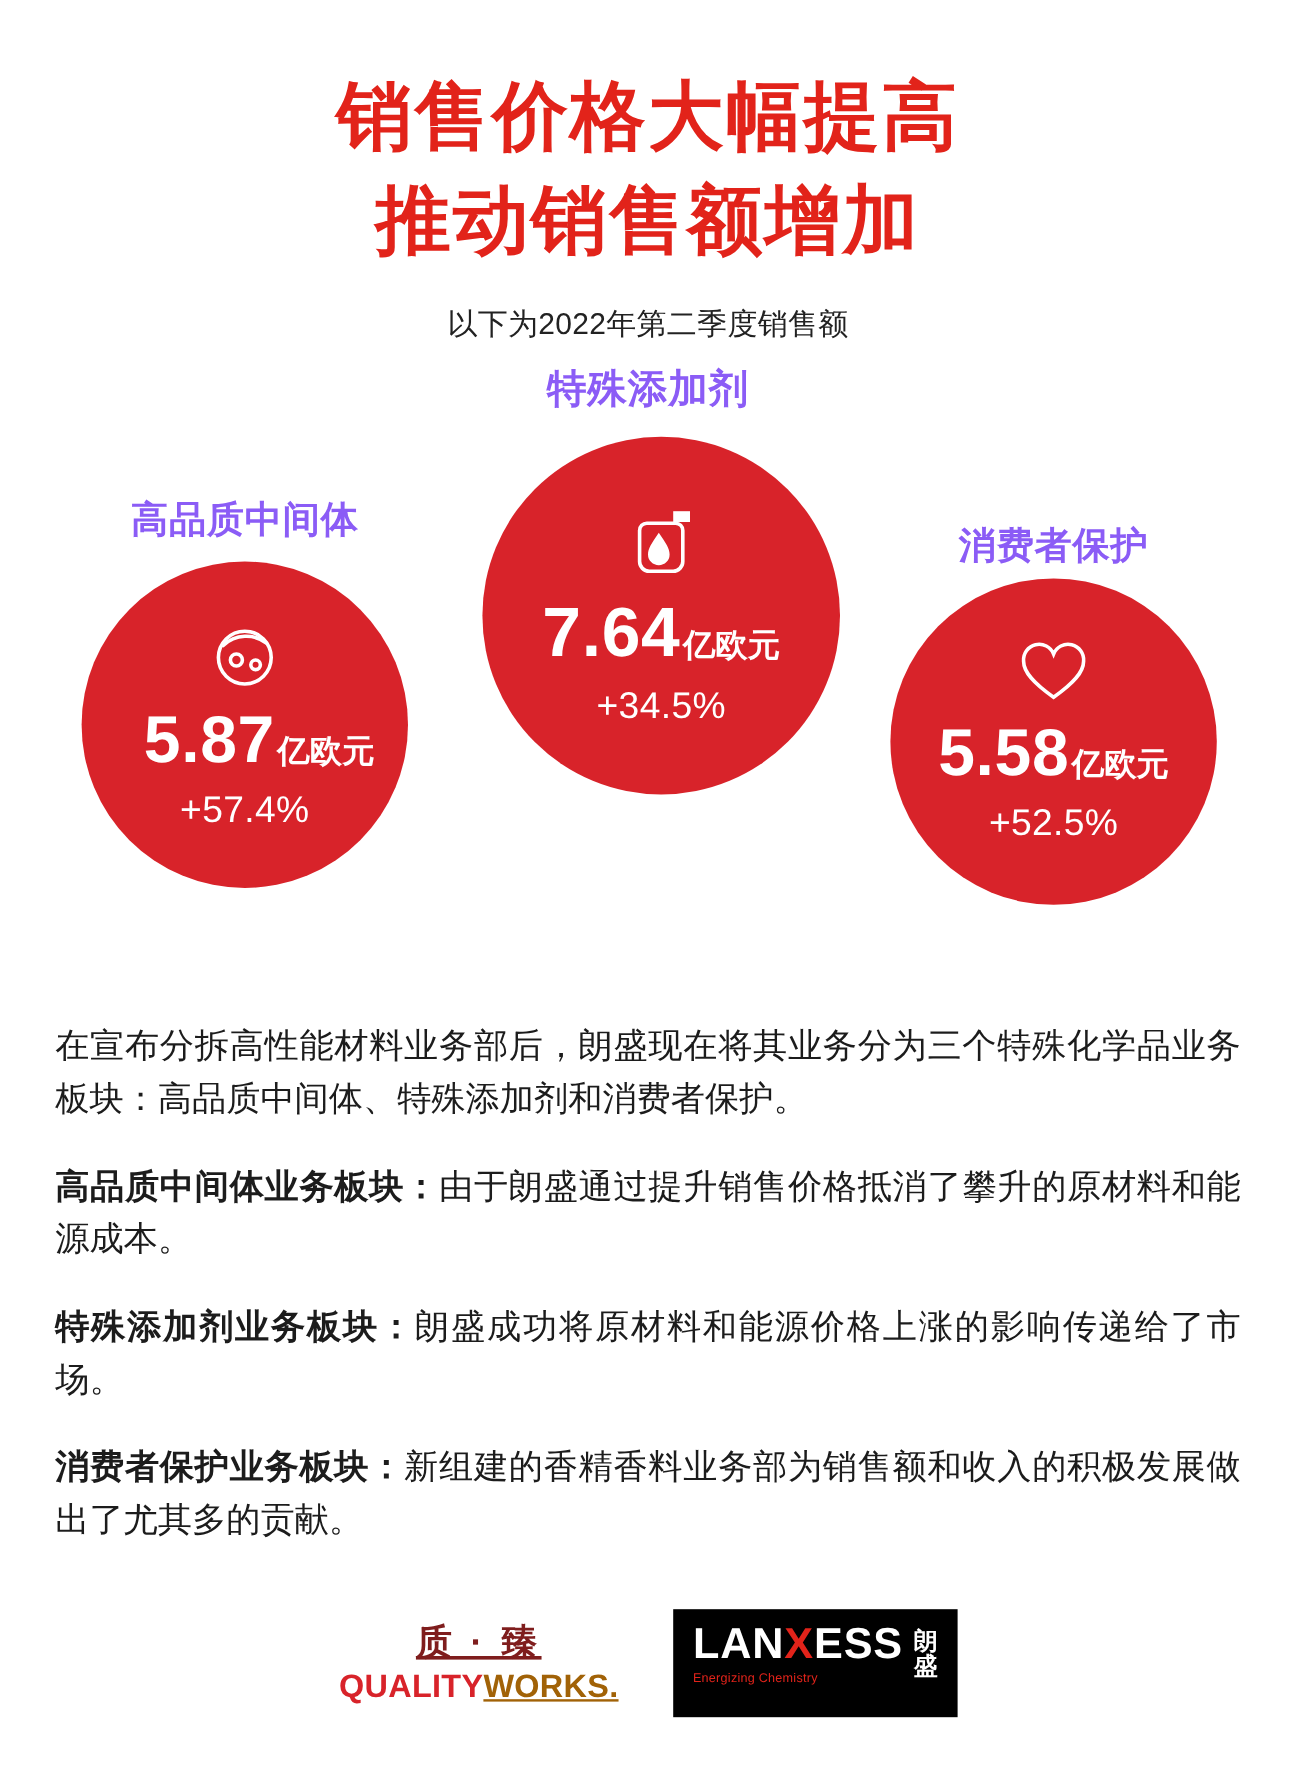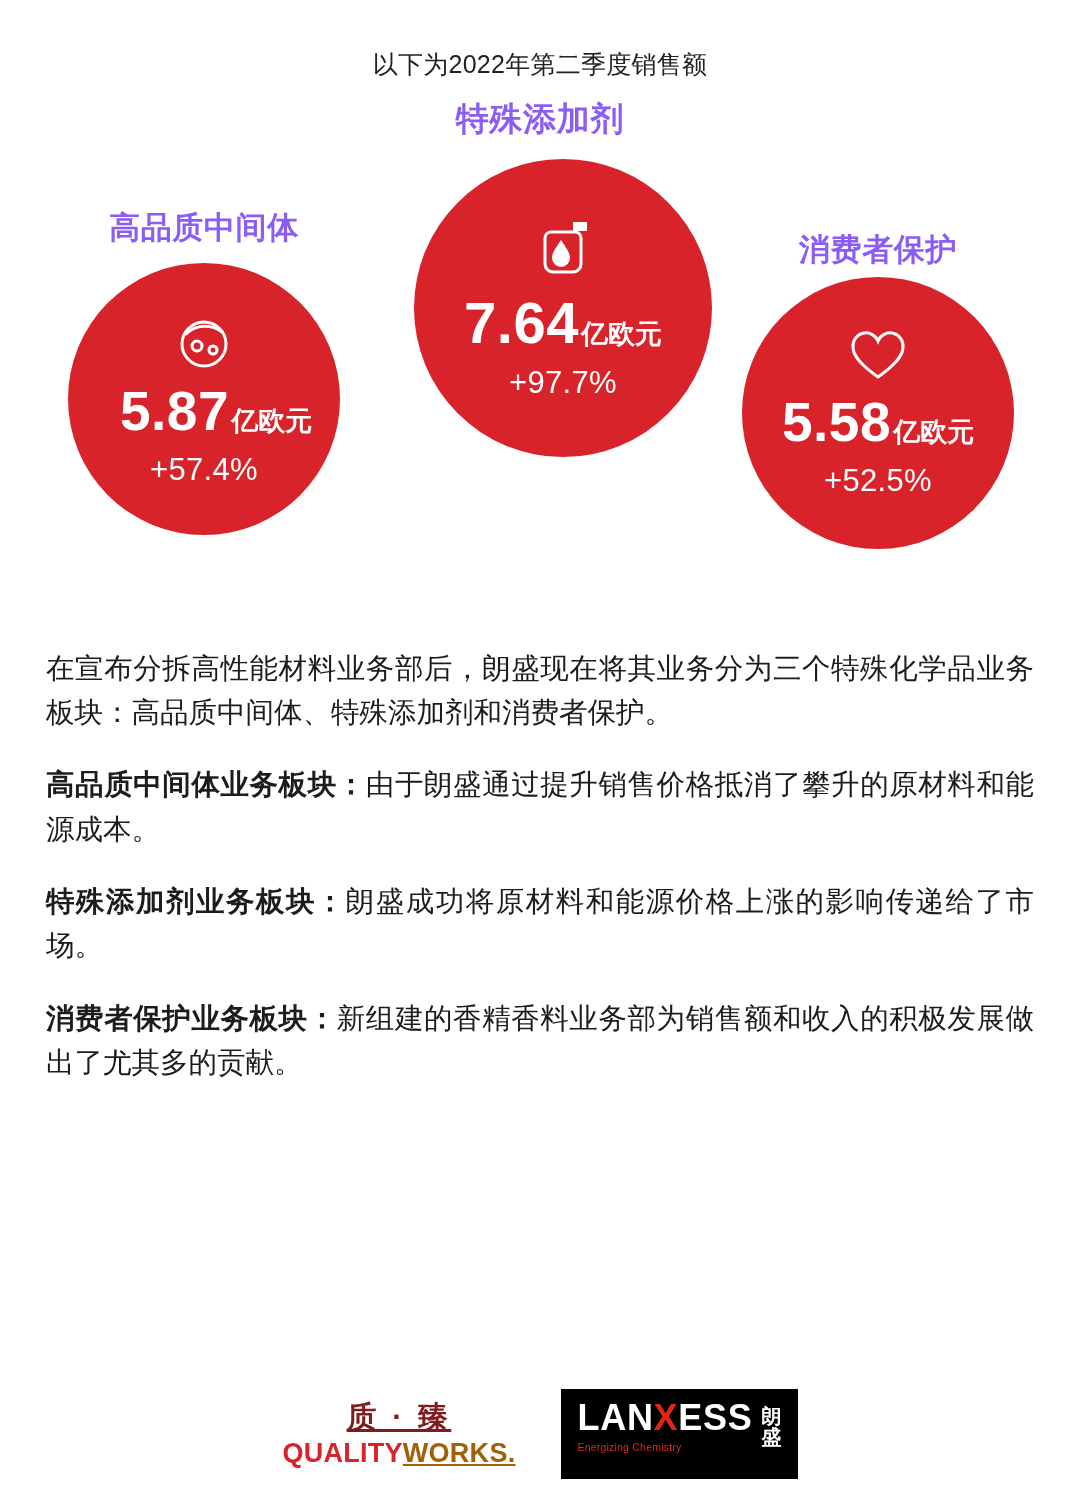--- a/index.html
+++ b/index.html
@@ -37,21 +37,21 @@
   }
   .headline .line2 {
     display: block;
     font-size: 63px;
     padding-top: 8px;
   }
   .subhead {
     text-align: center;
     font-size: 25px;
     color: #222;
-    margin-top: 48px;
+    margin-top: 29px;
     letter-spacing: 0.01em;
   }
 
   
   .circles {
     position: relative;
     height: 520px;
     margin-top: 16px;
   }
   .bubble {
@@ -105,21 +105,21 @@
     left: 68px;
     top: 166px;
     width: 272px;
     height: 272px;
   }
   #bubble-0 .value-num { font-size: 55px; margin-left: 24px; }
   #label-0 { left: 58px; top: 110px; width: 292px; }
 
   
   #bubble-1 {
-    left: 414px;
+    left: 402px;
     top: 62px;
     width: 298px;
     height: 298px;
   }
   #bubble-1 .value-num { font-size: 58px; }
   #label-1 { left: 380px; top: 0px; width: 320px; font-size: 33px; }
 
   
   #bubble-2 {
     left: 742px;
@@ -202,20 +202,24 @@
     font-weight: bold;
     line-height: 1.02;
     text-align: center;
   }
 </style>
 </head>
 <body>
 
 <div class="page">
 
+  <div class="headline">
+    <span class="line1">销售价格大幅提高</span>
+    <span class="line2">推动销售额增加</span>
+  </div>
   <div class="subhead">以下为2022年第二季度销售额</div>
 
   <div class="circles">
 
     <div class="bubble-label" id="label-0">高品质中间体</div>
     <div class="bubble" id="bubble-0">
       <span class="icon-wrap">
         <svg width="64" height="64" viewBox="0 0 64 64" fill="none" stroke="#ffffff" stroke-width="3">
           <circle cx="32" cy="34" r="22"></circle>
           <path d="M14 24 C24 14, 40 14, 50 22" stroke-linecap="round"></path>
@@ -236,21 +240,21 @@
         <svg width="64" height="68" viewBox="0 0 64 68" fill="none" stroke="#ffffff" stroke-width="3">
           <path d="M20 16 h24 a6 6 0 0 1 6 6 v26 a8 8 0 0 1 -8 8 h-20 a8 8 0 0 1 -8 -8 v-26 a6 6 0 0 1 6 -6 z"></path>
           <rect x="42" y="6" width="14" height="9" fill="#ffffff" stroke="none"></rect>
           <path d="M30 24 c-6 9 -9 13 -9 18 a9 9 0 0 0 18 0 c0 -5 -3 -9 -9 -18 z" fill="#ffffff" stroke="none"></path>
         </svg>
       </span>
       <div class="value-row">
         <span class="value-num">7.64</span>
         <span class="value-unit">亿欧元</span>
       </div>
-      <div class="growth">+97.7%</div>
+      <div class="growth">+34.5%</div>
     </div>
 
     <div class="bubble-label" id="label-2">消费者保护</div>
     <div class="bubble" id="bubble-2">
       <span class="icon-wrap">
         <svg width="62" height="58" viewBox="0 0 62 58" fill="none" stroke="#ffffff" stroke-width="3">
           <path d="M31 50 C14 38, 6 29, 6 20 A13 13 0 0 1 31 14 A13 13 0 0 1 56 20 C56 29, 48 38, 31 50 z"></path>
         </svg>
       </span>
       <div class="value-row">

